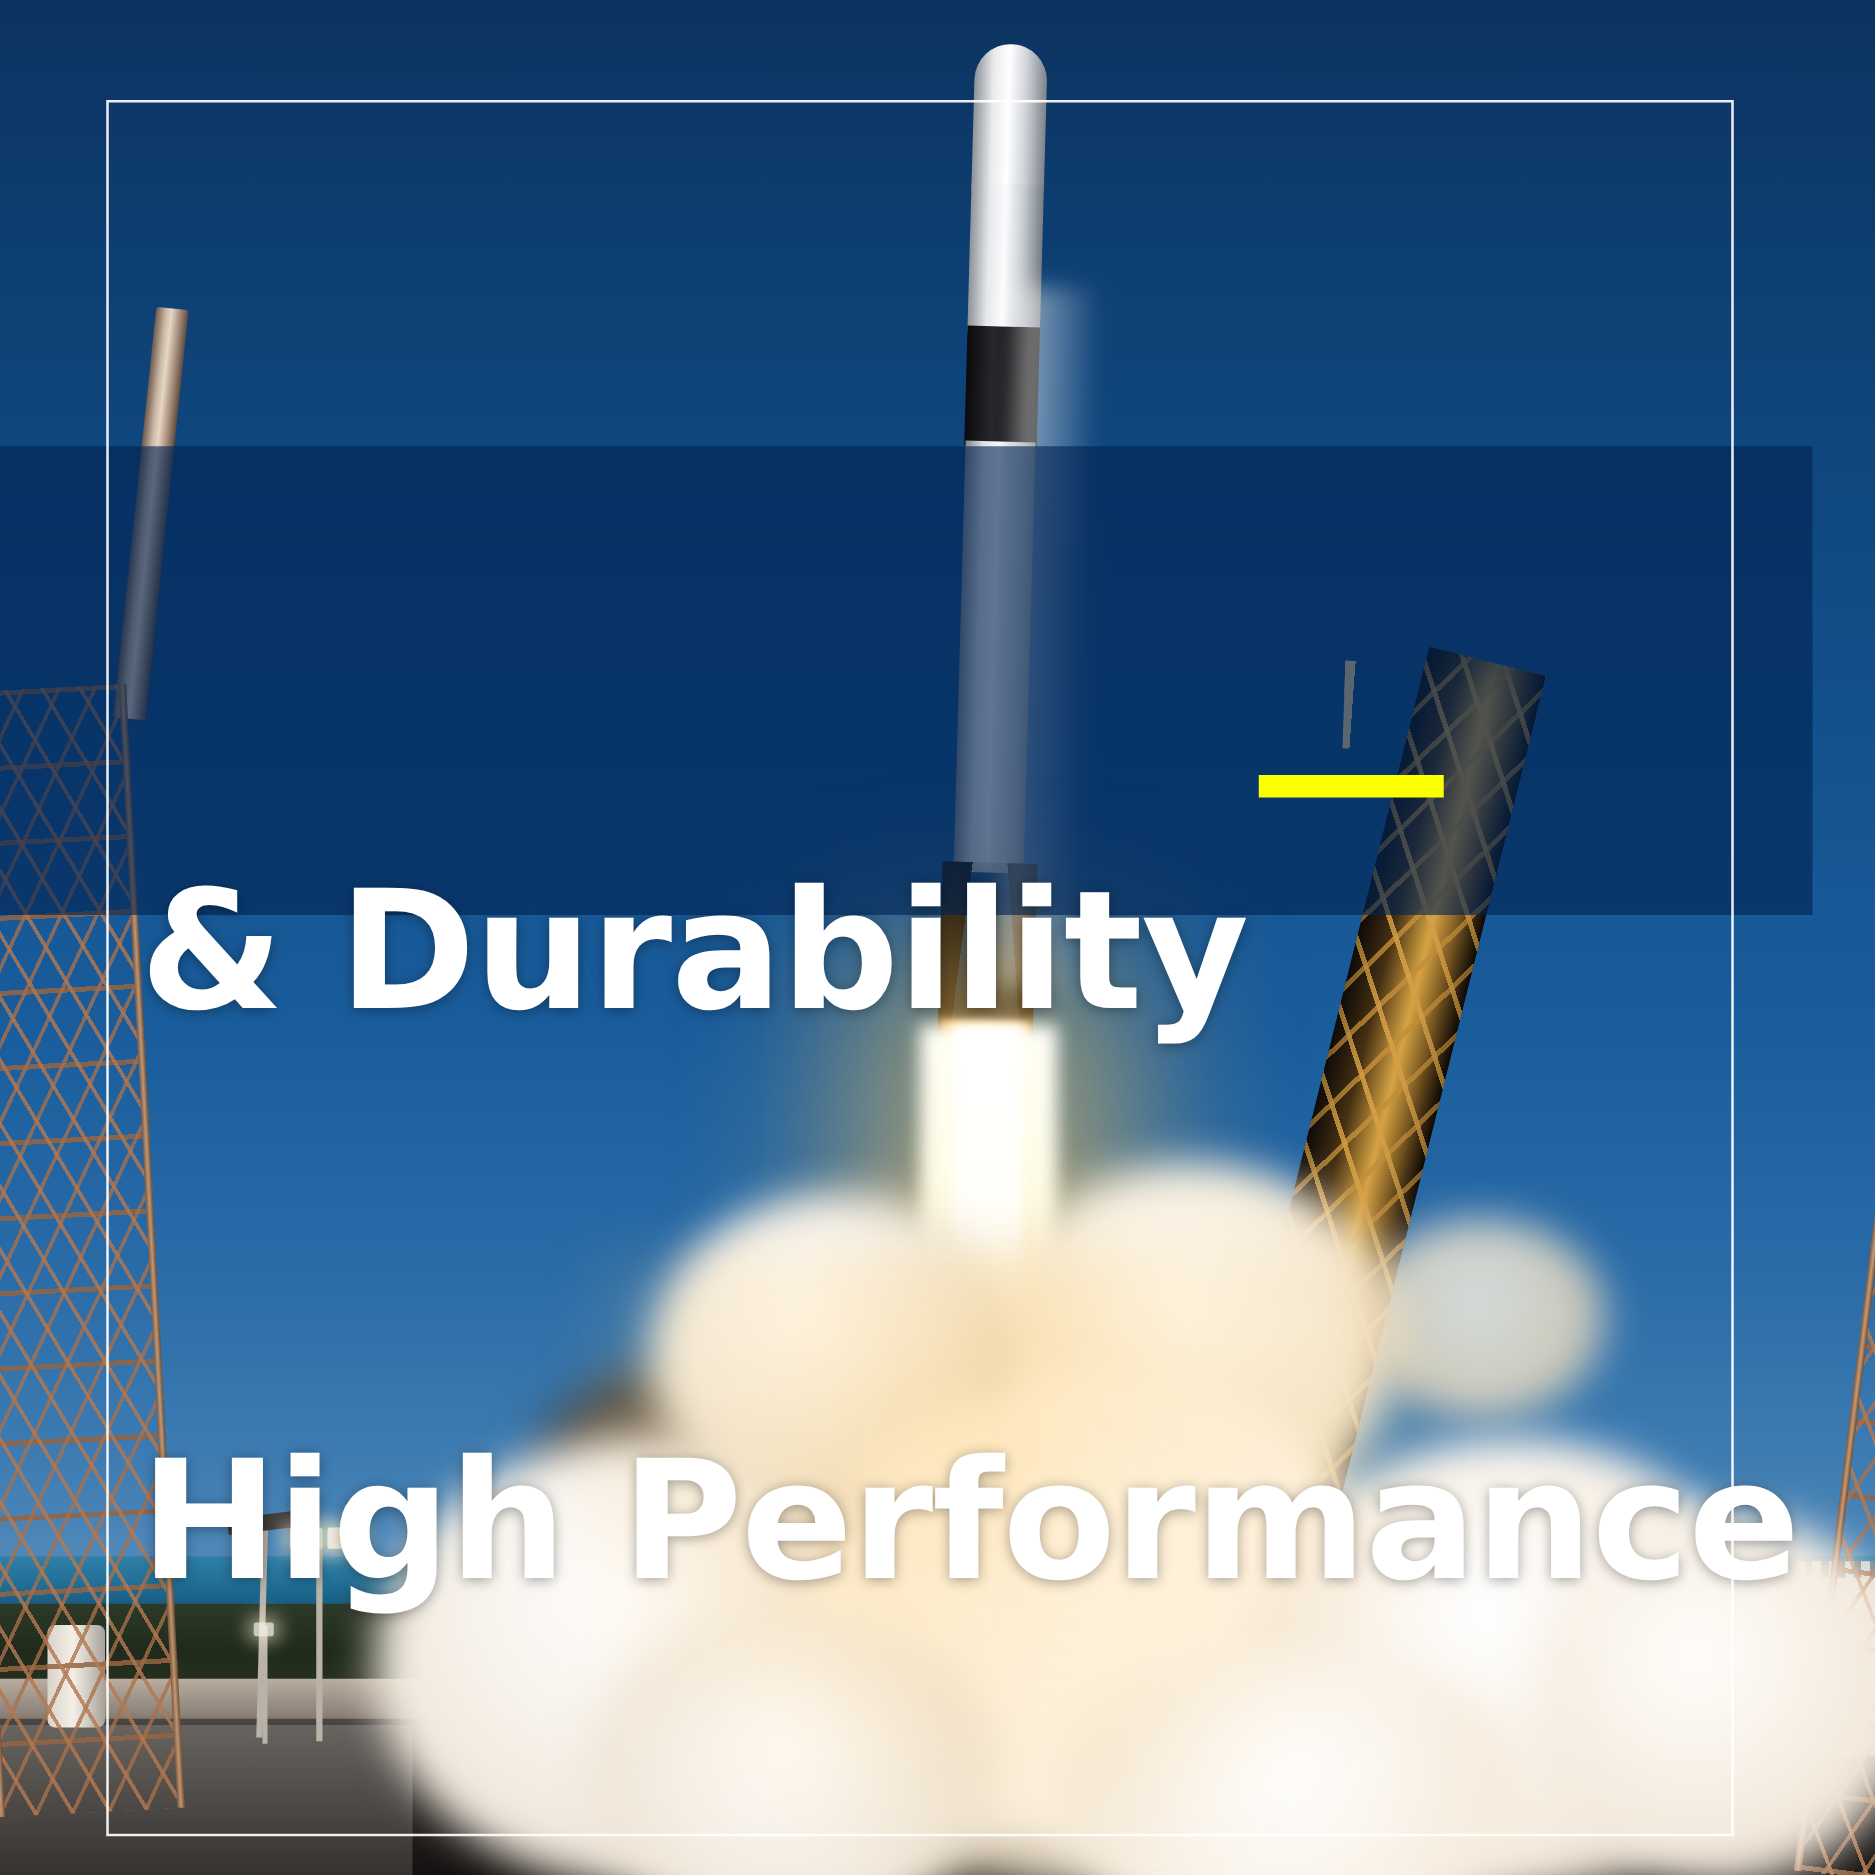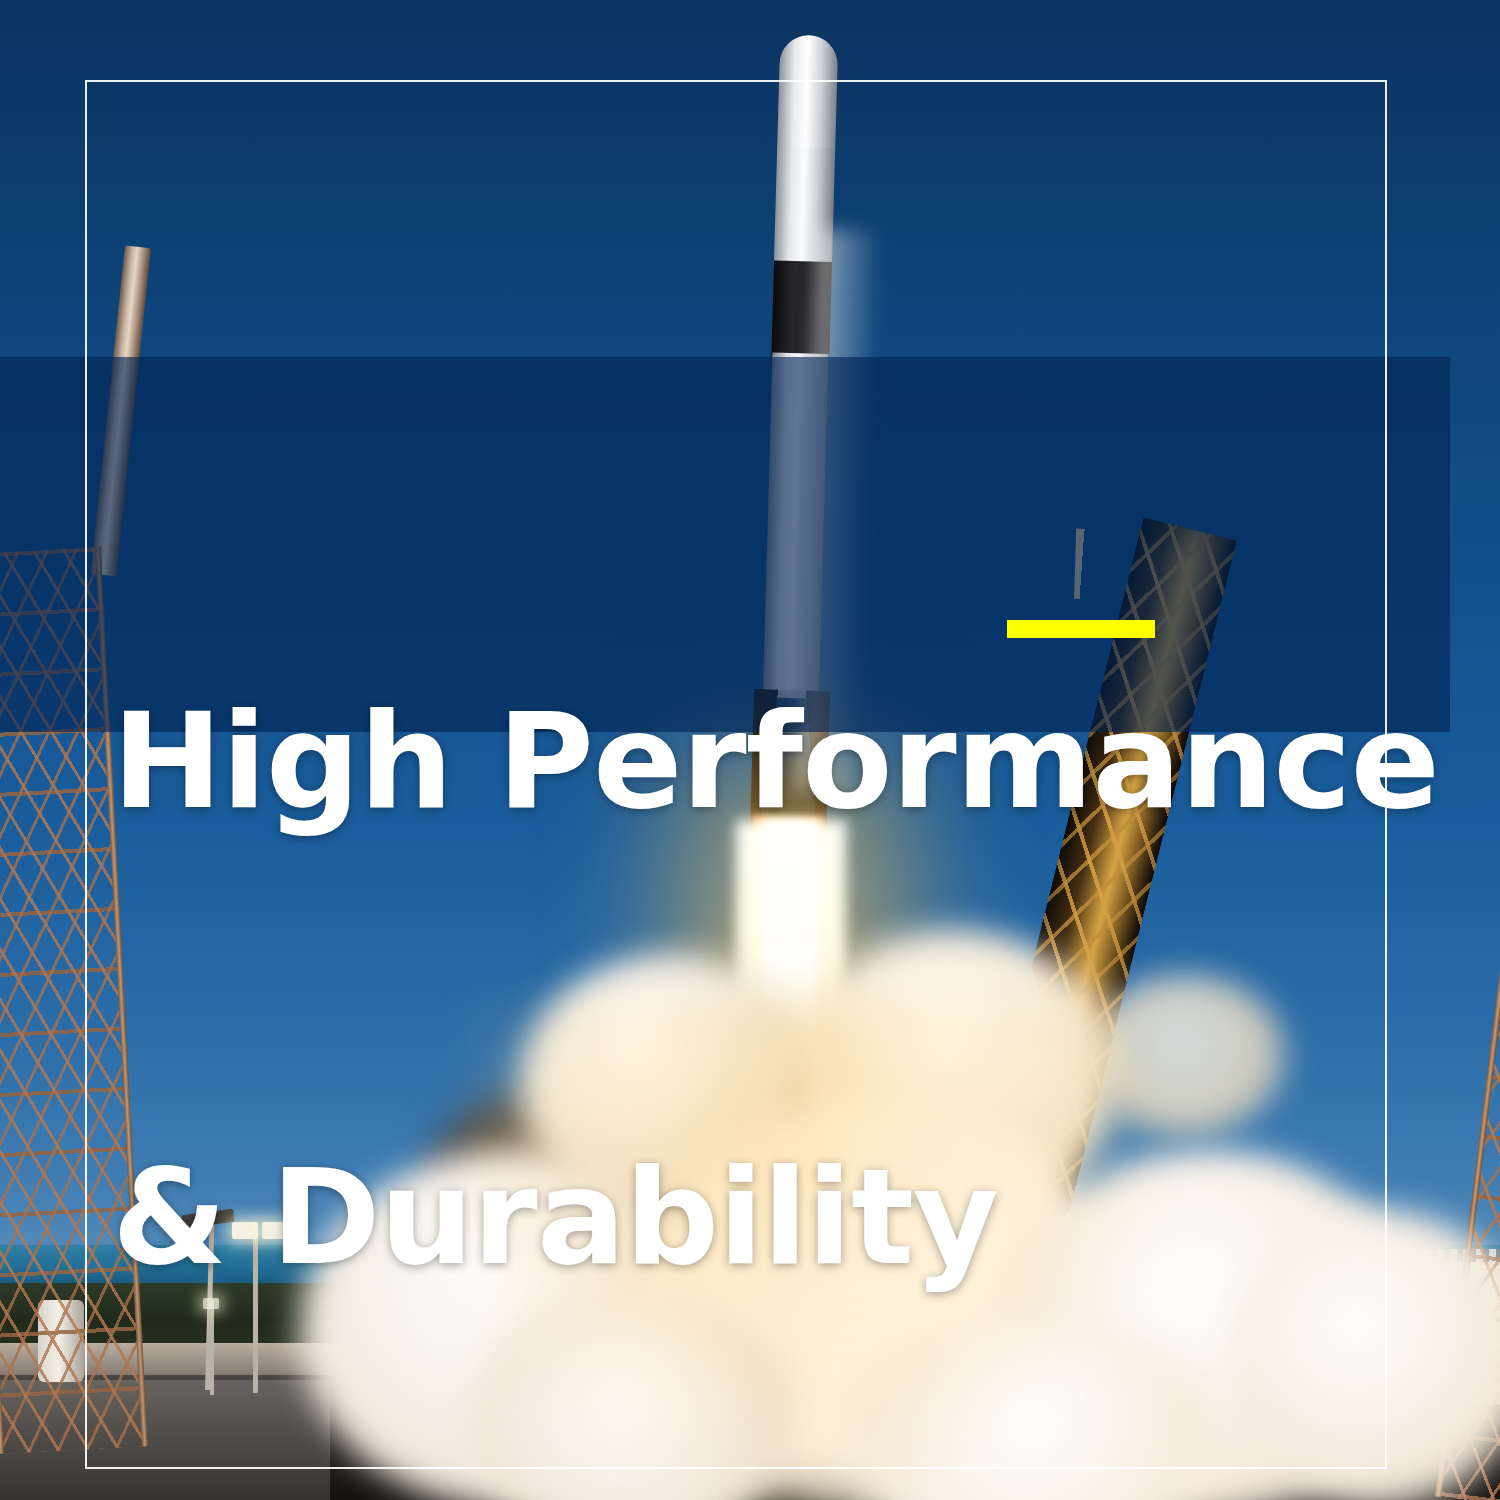--- a/index.html
+++ b/index.html
@@ -271,20 +271,20 @@
     <div class="smoke" style="left:470px;top:1290px;width:330px;height:260px;background:radial-gradient(circle at 48% 40%,#ffffff,#efe5d6 66%,rgba(236,227,215,0));"></div>
     <div class="smoke" style="left:845px;top:1320px;width:380px;height:240px;background:radial-gradient(circle at 48% 40%,#ffffff,#f6ecdd 66%,rgba(240,230,216,0));"></div>
     <div class="smoke" style="left:1085px;top:975px;width:200px;height:160px;background:radial-gradient(circle at 48% 40%,#fff8ea,#f2ddbb 66%,rgba(240,220,190,0));opacity:.8;"></div>
 
     <div style="position:absolute;left:470px;top:1000px;width:700px;height:520px;background:radial-gradient(ellipse at 45% 30%,rgba(255,206,118,.45),rgba(255,180,80,0) 70%);filter:blur(20px);"></div>
   </div>
 
   <div id="overlay-band"></div>
 
   <div id="headline">
+    <span class="line">&amp; Durability</span>
     <span class="line">High Performance</span>
-    <span class="line">&amp; Durability</span>
   </div>
 
   <div id="accent-dash" style="background: rgb(251, 255, 0);"></div>
 
   <div id="frame"></div>
 </div>
 
 </body></html>

